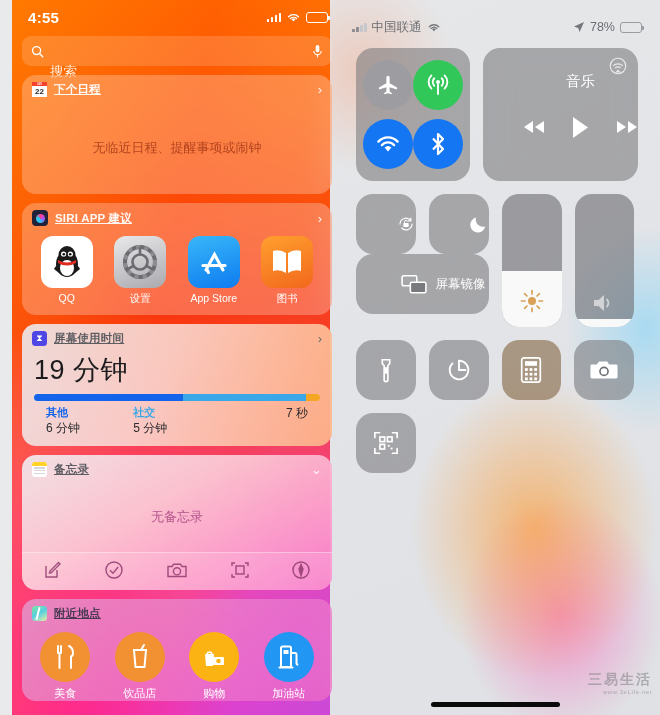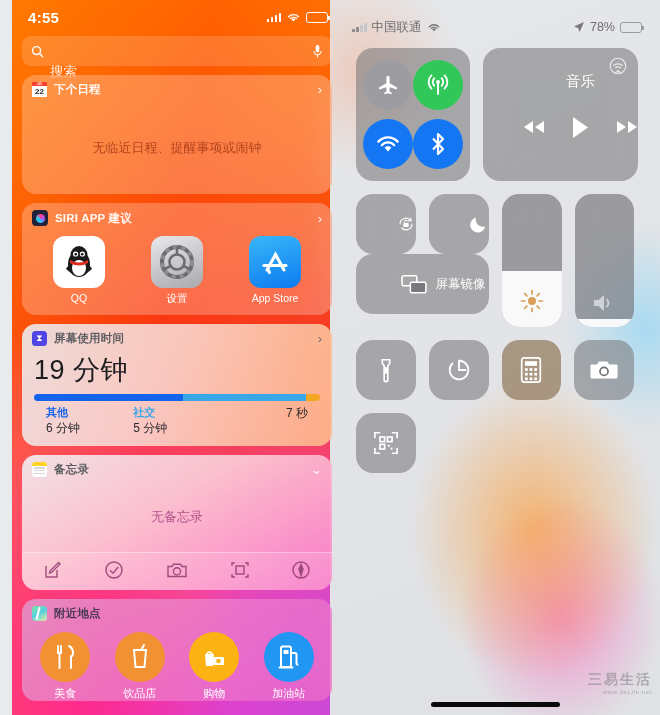--- a/index.html
+++ b/index.html
@@ -36,21 +36,21 @@
   .batt::after{content:"";position:absolute;right:-3px;top:3.2px;width:1.6px;height:4px;background:#fff;border-radius:0 1px 1px 0;}
   .batt-fill{height:100%;background:#fff;border-radius:1px;}
 
   .searchbar { position:relative; z-index:5; margin:2px 10px 9px; height:30px; border-radius:9px;
     background:rgba(255,255,255,.16); display:flex; align-items:center; padding:0 9px; gap:6px; }
   .searchbar .ph { color:rgba(255,255,255,.92); font-size:13.5px; flex:1;margin-top:41px; }
 
   .widget { position:relative; z-index:5; margin:0 10px 9px; border-radius:14px; overflow:hidden;
     background:rgba(255,255,255,.26); backdrop-filter:blur(12px); }
   .w-head { display:flex; align-items:center; gap:7px; padding:7px 10px 5px; }
-  .w-title { font-size:11.5px; font-weight:bold; color:rgba(255,255,255,.95); letter-spacing:.2px; }
+  .w-title { font-size:11.5px; font-weight:bold; color:rgba(255,255,255,.95); letter-spacing:.2px;text-decoration:underline; }
   .w-chev { margin-left:auto; color:rgba(255,255,255,.9); font-size:13px; line-height:1; }
 
   .cal-ico { width:15px; height:15px; border-radius:0; background:#fff; overflow:hidden;
      display:flex; flex-direction:column; flex:0 0 auto; }
   .cal-ico .top { height:4px; background:#f5402c; color:#fff; font-size:2.8px; text-align:center; line-height:4px; }
   .cal-ico .day { flex:1; color:#2b2b2b; font-size:8px; font-weight:bold; text-align:center; line-height:11px; }
 
   .cal-body { height:92px; display:flex; align-items:center; justify-content:center;
      color:#b3451f; font-size:13px; }
 
@@ -260,20 +260,29 @@
         <div class="app-ico ico-as">
           <svg width="34" height="34" viewBox="0 0 34 34">
             <g stroke="#fff" stroke-width="3.1" stroke-linecap="round" fill="none">
               <path d="M9 25 L17.5 9.5 L26 25"></path>
               <line x1="6" y1="20.5" x2="28" y2="20.5"></line>
               <line x1="11.5" y1="27.5" x2="9.6" y2="24"></line>
             </g>
           </svg>
         </div>
         <div class="app-name">App Store</div>
+      </div>
+      <div class="app">
+        <div class="app-ico ico-bk">
+          <svg width="34" height="28" viewBox="0 0 34 28">
+            <path d="M16 5 Q10 1 3 3 L3 23 Q10 21 16 25 Z" fill="#fff"></path>
+            <path d="M18 5 Q24 1 31 3 L31 23 Q24 21 18 25 Z" fill="#fff"></path>
+          </svg>
+        </div>
+        <div class="app-name">图书</div>
       </div>
     </div>
   </div>
 
   <div class="widget st-widget">
     <div class="w-head st-head">
       <span class="st-ico">⧗</span>
       <span class="w-title">屏幕使用时间</span>
       <span class="w-chev">›</span>
     </div>

